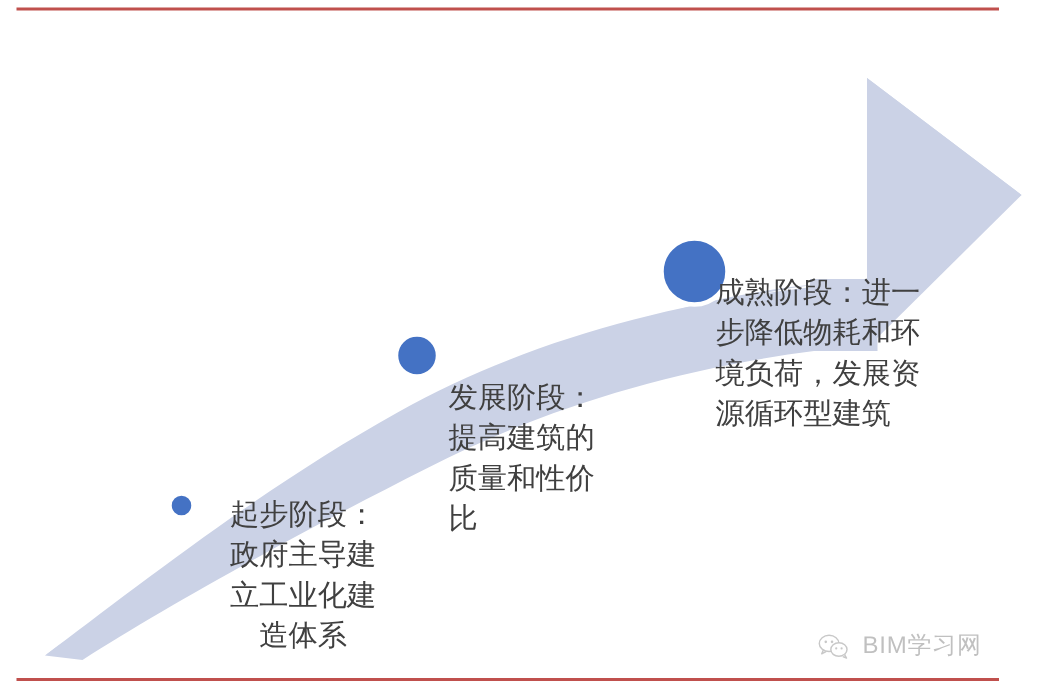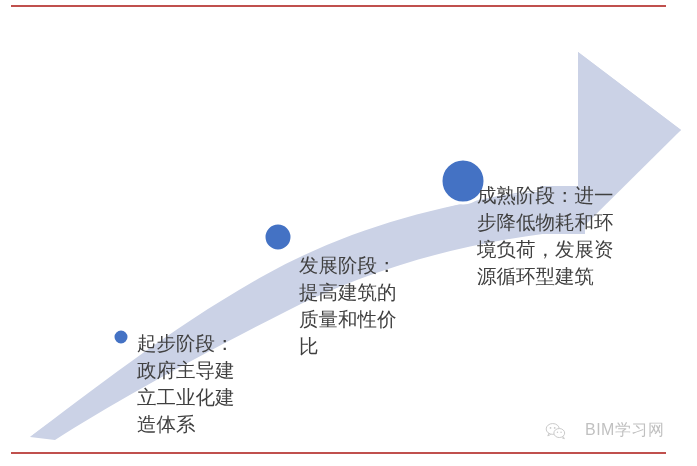--- a/index.html
+++ b/index.html
@@ -40,31 +40,31 @@
 
   .stage-label {
     position: absolute;
     color: #404040;
     font-size: 19.5px;
     line-height: 27px;
     letter-spacing: 0px;
     white-space: pre-line;
     font-family: Liberation Sans, sans-serif;
   }
-  #label-1 { left: 137px; top: 330px; width: 130px; }
+  #label-1 { left: 137px; top: 330px; width: 130px; text-align: center; }
   #label-2 { left: 299px; top: 252px; width: 130px; }
   #label-3 { left: 477px; top: 182px; width: 200px; }
 
   #watermark {
     position: absolute;
     left: 545px;
     top: 420px;
     display: flex;
     align-items: center;
-    gap: 18px;
+    gap: 8px;
     opacity: 0.62;
   }
   #watermark .wm-text {
     color: #9a9a9a;
     font-size: 16px;
     letter-spacing: 0.5px;
     font-family: "Liberation Sans", "DejaVu Sans", sans-serif;
   }
   #watermark .wm-icon {
     width: 22px;

